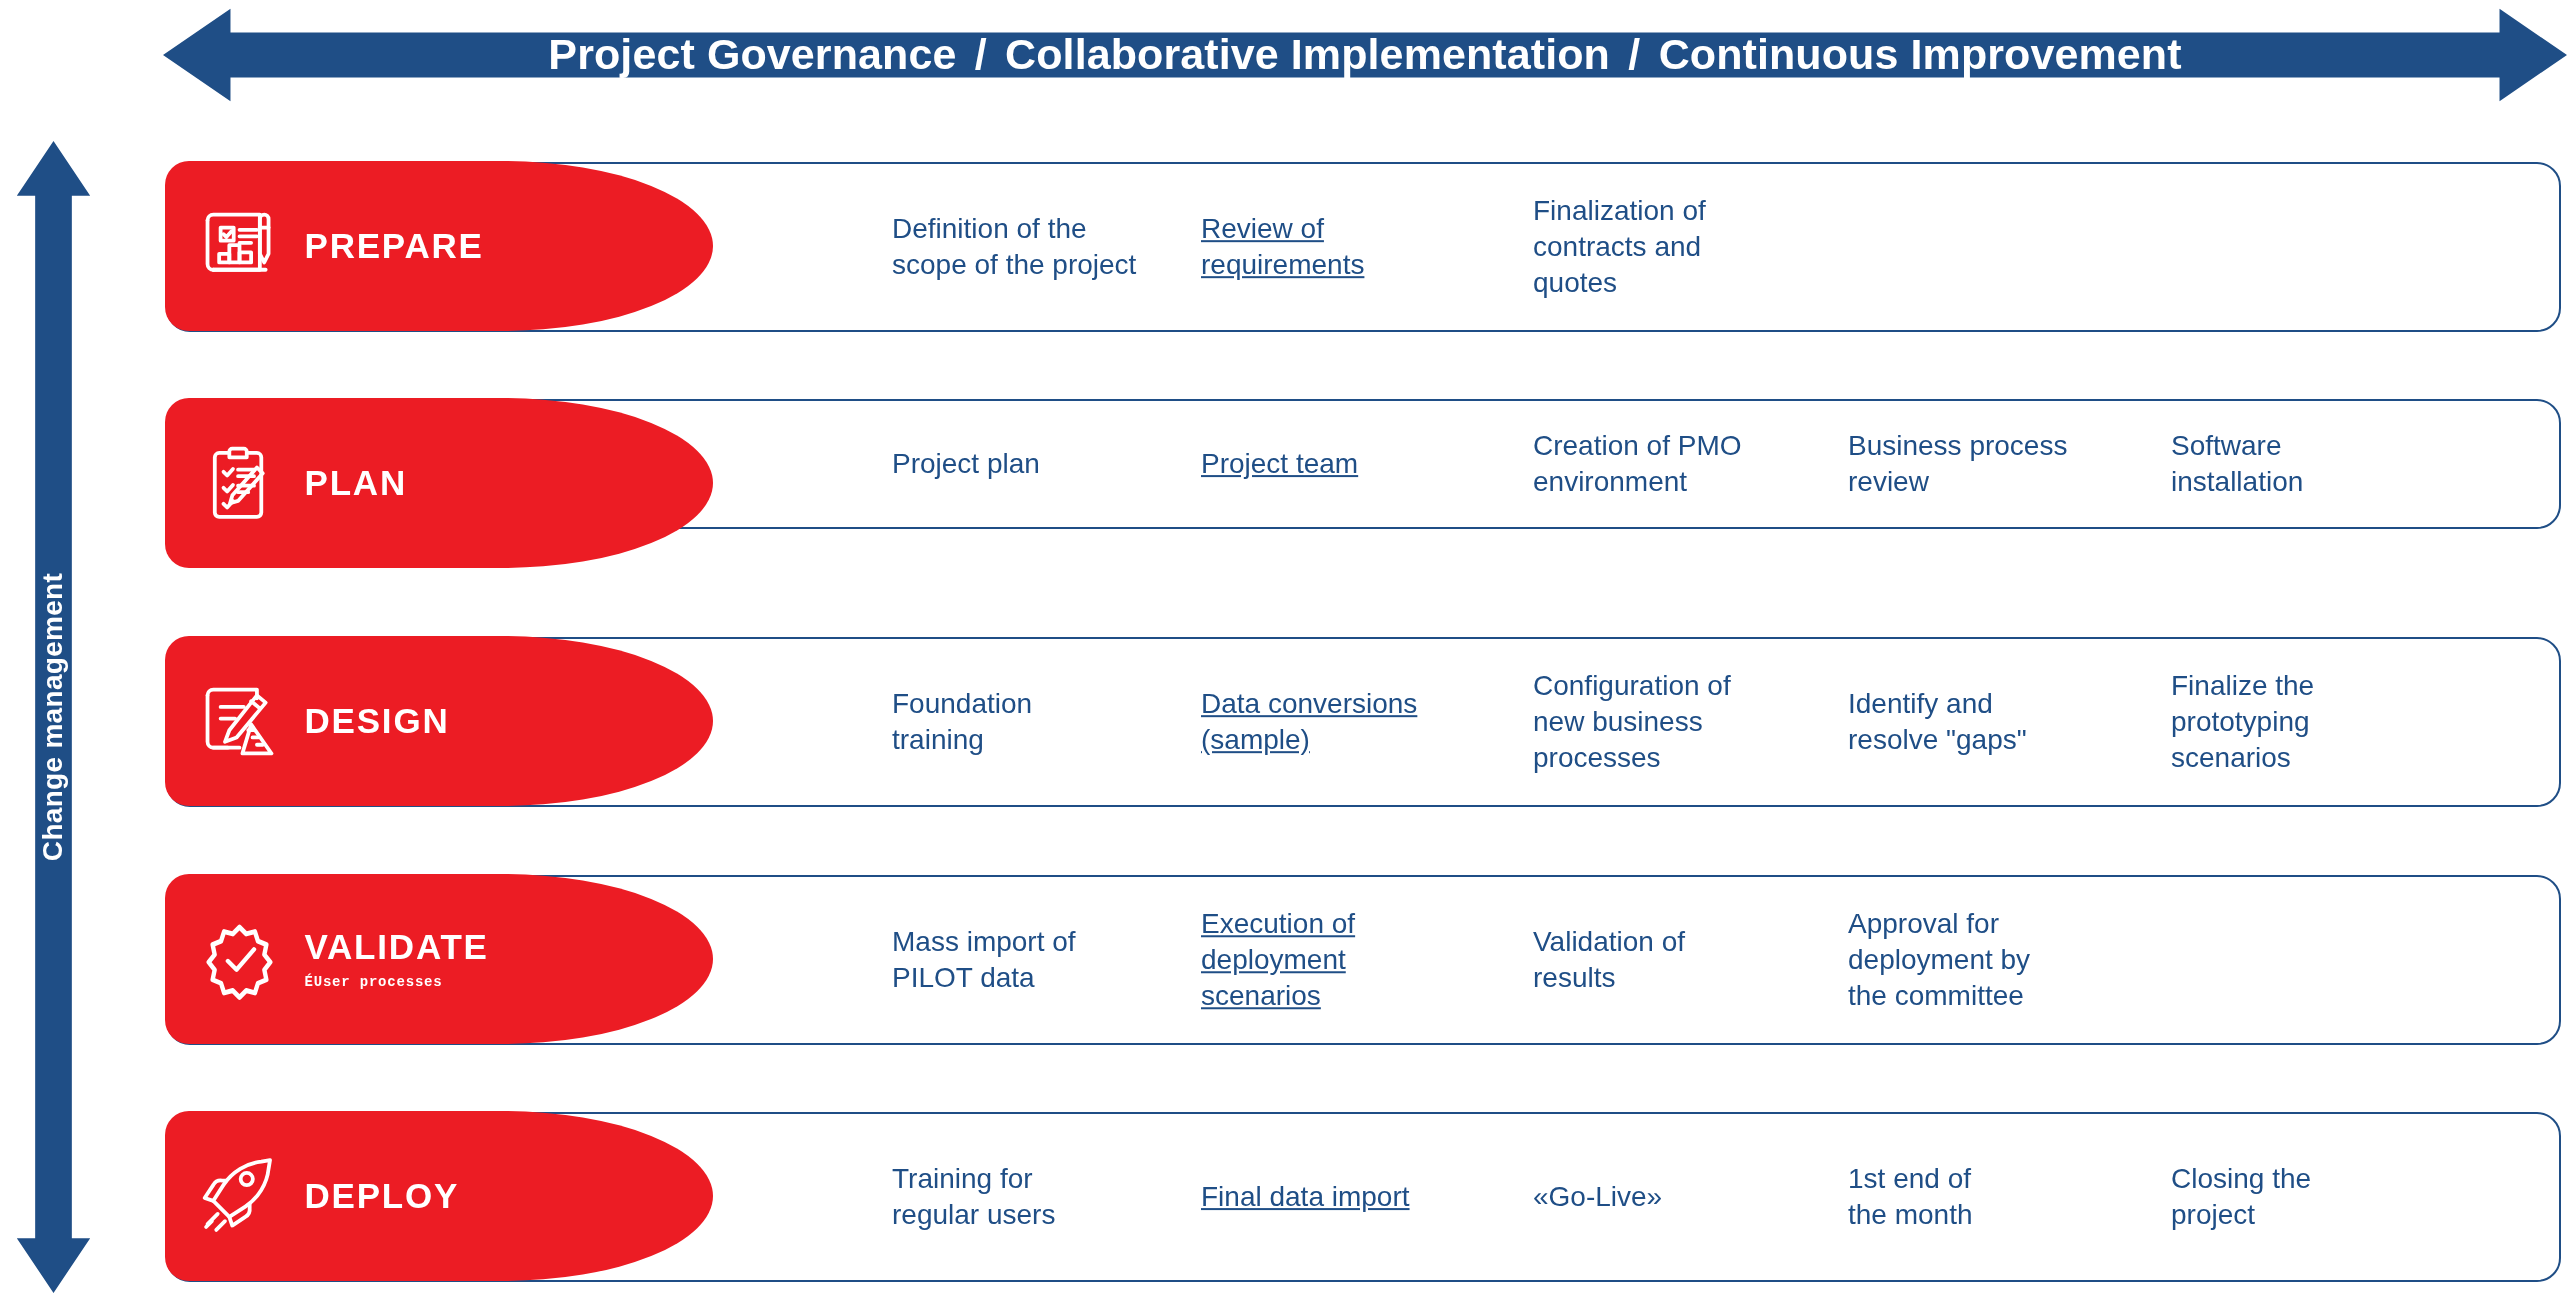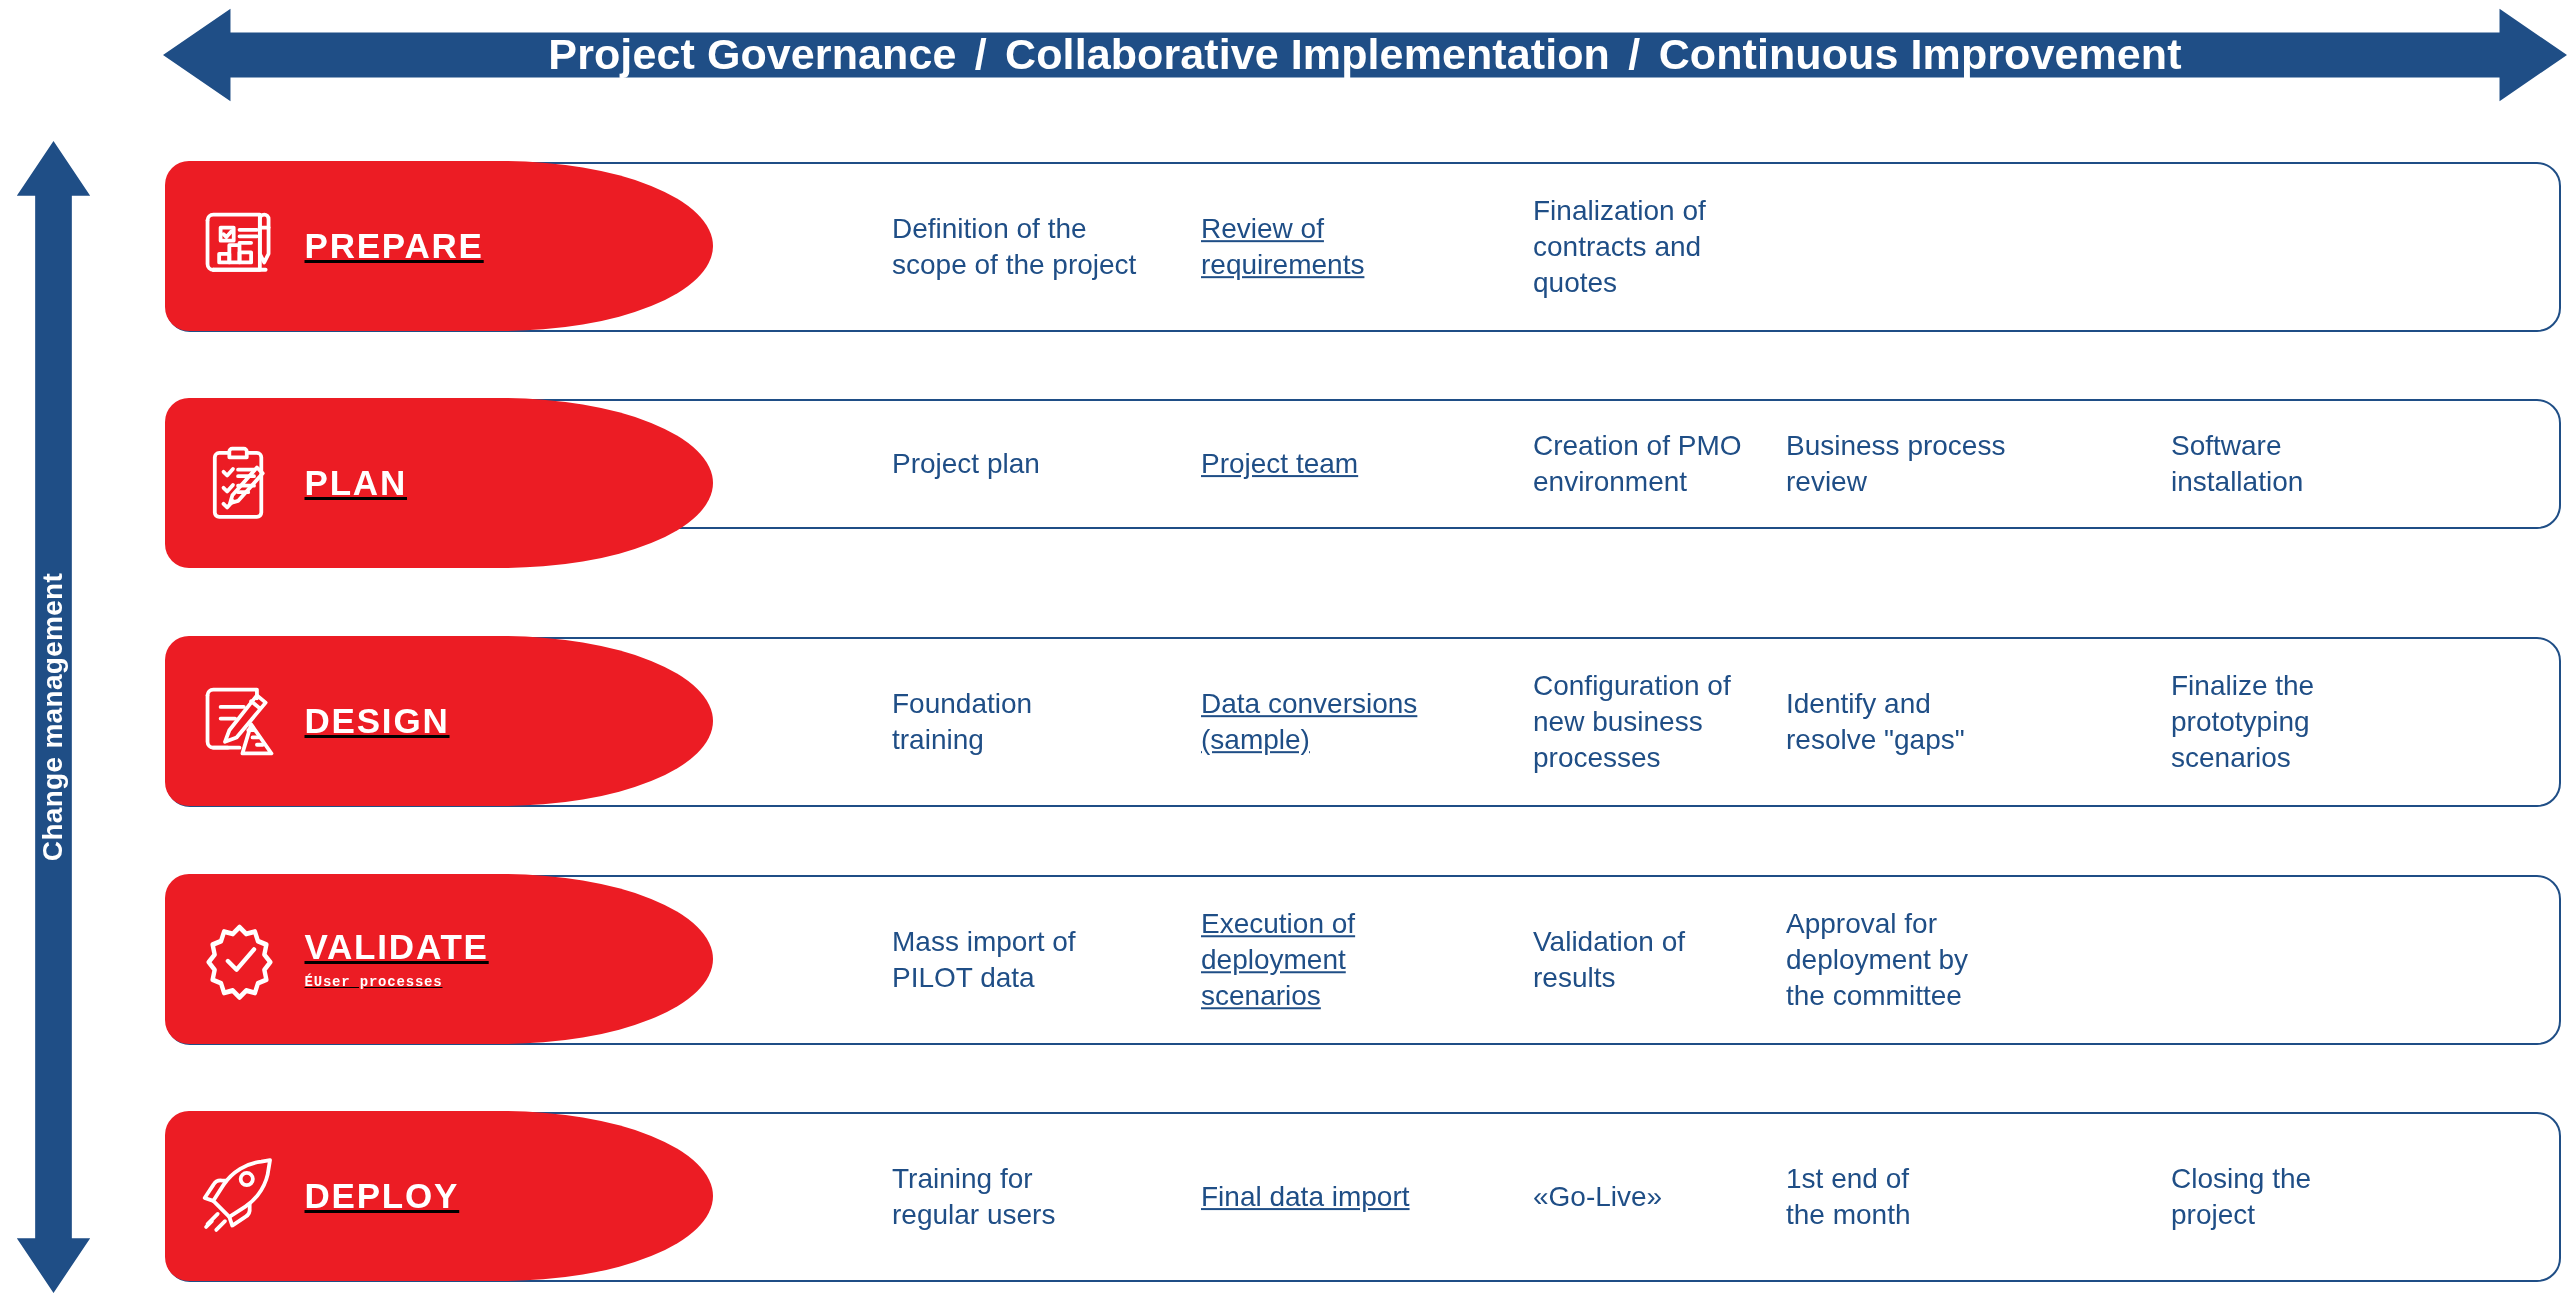--- a/index.html
+++ b/index.html
@@ -121,21 +121,20 @@
     align-items: center;
     justify-content: center;
   }
   .phase-icon svg { display: block; }
 
   .phase-text-wrap {
     margin-left: 18.3px;
     display: flex;
     flex-direction: column;
     justify-content: flex-end;
-    text-decoration: underline;
   }
   .phase-title {
     color: #ffffff;
     font-size: 35px;
     font-weight: bold;
     letter-spacing: 1.8px;
     line-height: 1.05;
   }
   .phase-sub {
     color: #ffffff;
@@ -157,21 +156,21 @@
   .step {
     position: absolute;
     color: #1F4E86;
     font-size: 28px;
     line-height: 1.28;
     white-space: pre-line;
   }
   .step.c0 { left: 155px;  width: 260px; }
   .step.c1 { left: 464px;  width: 281px; text-decoration: underline; }
   .step.c2 { left: 796px; width: 281px; }
-  .step.c3 { left: 1049px; width: 281px; }
+  .step.c3 { left: 1111px; width: 281px; }
   .step.c4 { left: 1434px; width: 281px; }
 
   .step.mid   { top: 50%; transform: translateY(-50%); }
 </style>
 </head>
 <body>
 
 <div id="top-arrow">
   <svg viewBox="0 0 3420 140" preserveAspectRatio="none">
     <path d="M 0 70 L 96 4 L 96 38 L 3324 38 L 3324 4 L 3420 70 L 3324 136 L 3324 102 L 96 102 L 96 136 Z" fill="#1F4E86"></path>

